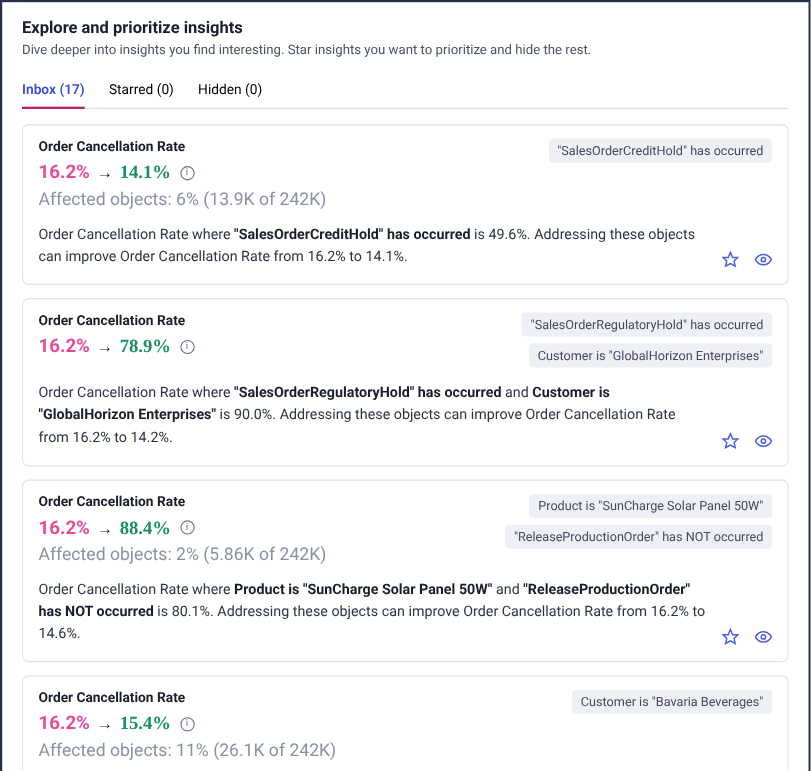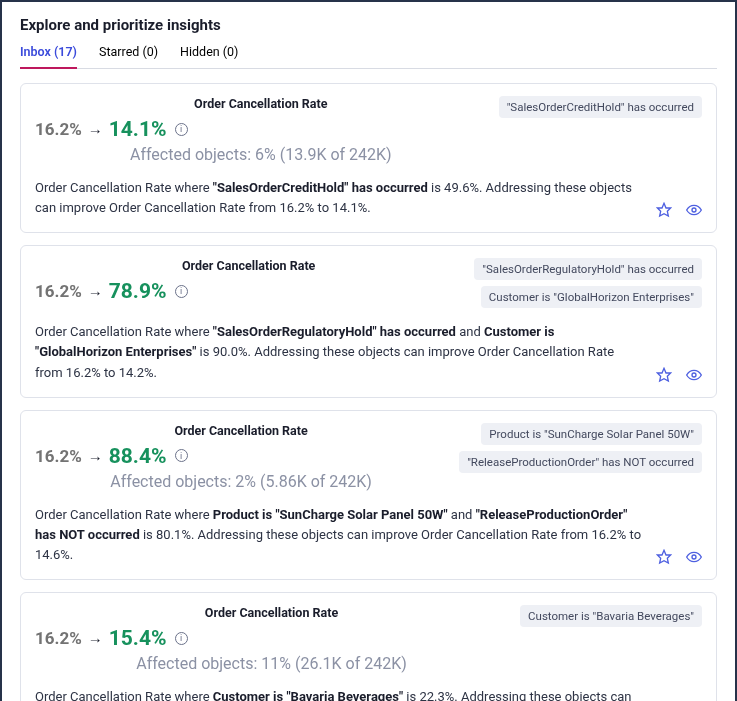--- a/index.html
+++ b/index.html
@@ -53,47 +53,48 @@
     padding: 12px 14px 14px 14px;
     margin-bottom: 12px;
     position: relative;
   }
   .card-top {
     display: flex;
     justify-content: space-between;
     align-items: flex-start;
     gap: 12px;
   }
-  .metric-block { flex: 1; text-align: center; }
+  .metric-block { flex: 1; }
   .metric-name {
     font-size: 12.5px;
     font-weight: 700;
     color: #1a1d2b;
     margin: 0 0 6px 0;
   }
   .metric-vals {
     display: flex;
     align-items: center;
     gap: 6px;
     margin-bottom: 4px;
   }
   .v-before {
     font-size: 17px;
     font-weight: 700;
-    color: #737373;
+    color: #ec4899;
   }
   .v-arrow {
     font-size: 15px;
     font-weight: 700;
     color: #1a1d2b;
   }
   .v-after {
-    font-size: 21px;
+    font-size: 17px;
     font-weight: 700;
     color: #17915d;
+    font-family: Liberation Serif, serif;
   }
   .info-circle {
     width: 13px; height: 13px;
     border: 1px solid #6b728a;
     border-radius: 50%;
     display: inline-flex;
     align-items: center;
     justify-content: center;
     font-size: 9px;
     color: #6b728a;
@@ -146,20 +147,21 @@
     display:flex; align-items:center; justify-content:center;
   }
   .icon-btn svg { width:16px; height:16px; }
 </style>
 </head>
 <body>
 
 <div class="outer">
 
   <div class="hdr-title">Explore and prioritize insights</div>
+  <div class="hdr-sub">Dive deeper into insights you find interesting. Star insights you want to prioritize and hide the rest.</div>
 
   <div class="tabs">
     <div class="tab active">Inbox (17)</div>
     <div class="tab">Starred (0)</div>
     <div class="tab">Hidden (0)</div>
   </div>
 
   <div id="cards-host">
   <div class="card">
     <div class="card-top">

